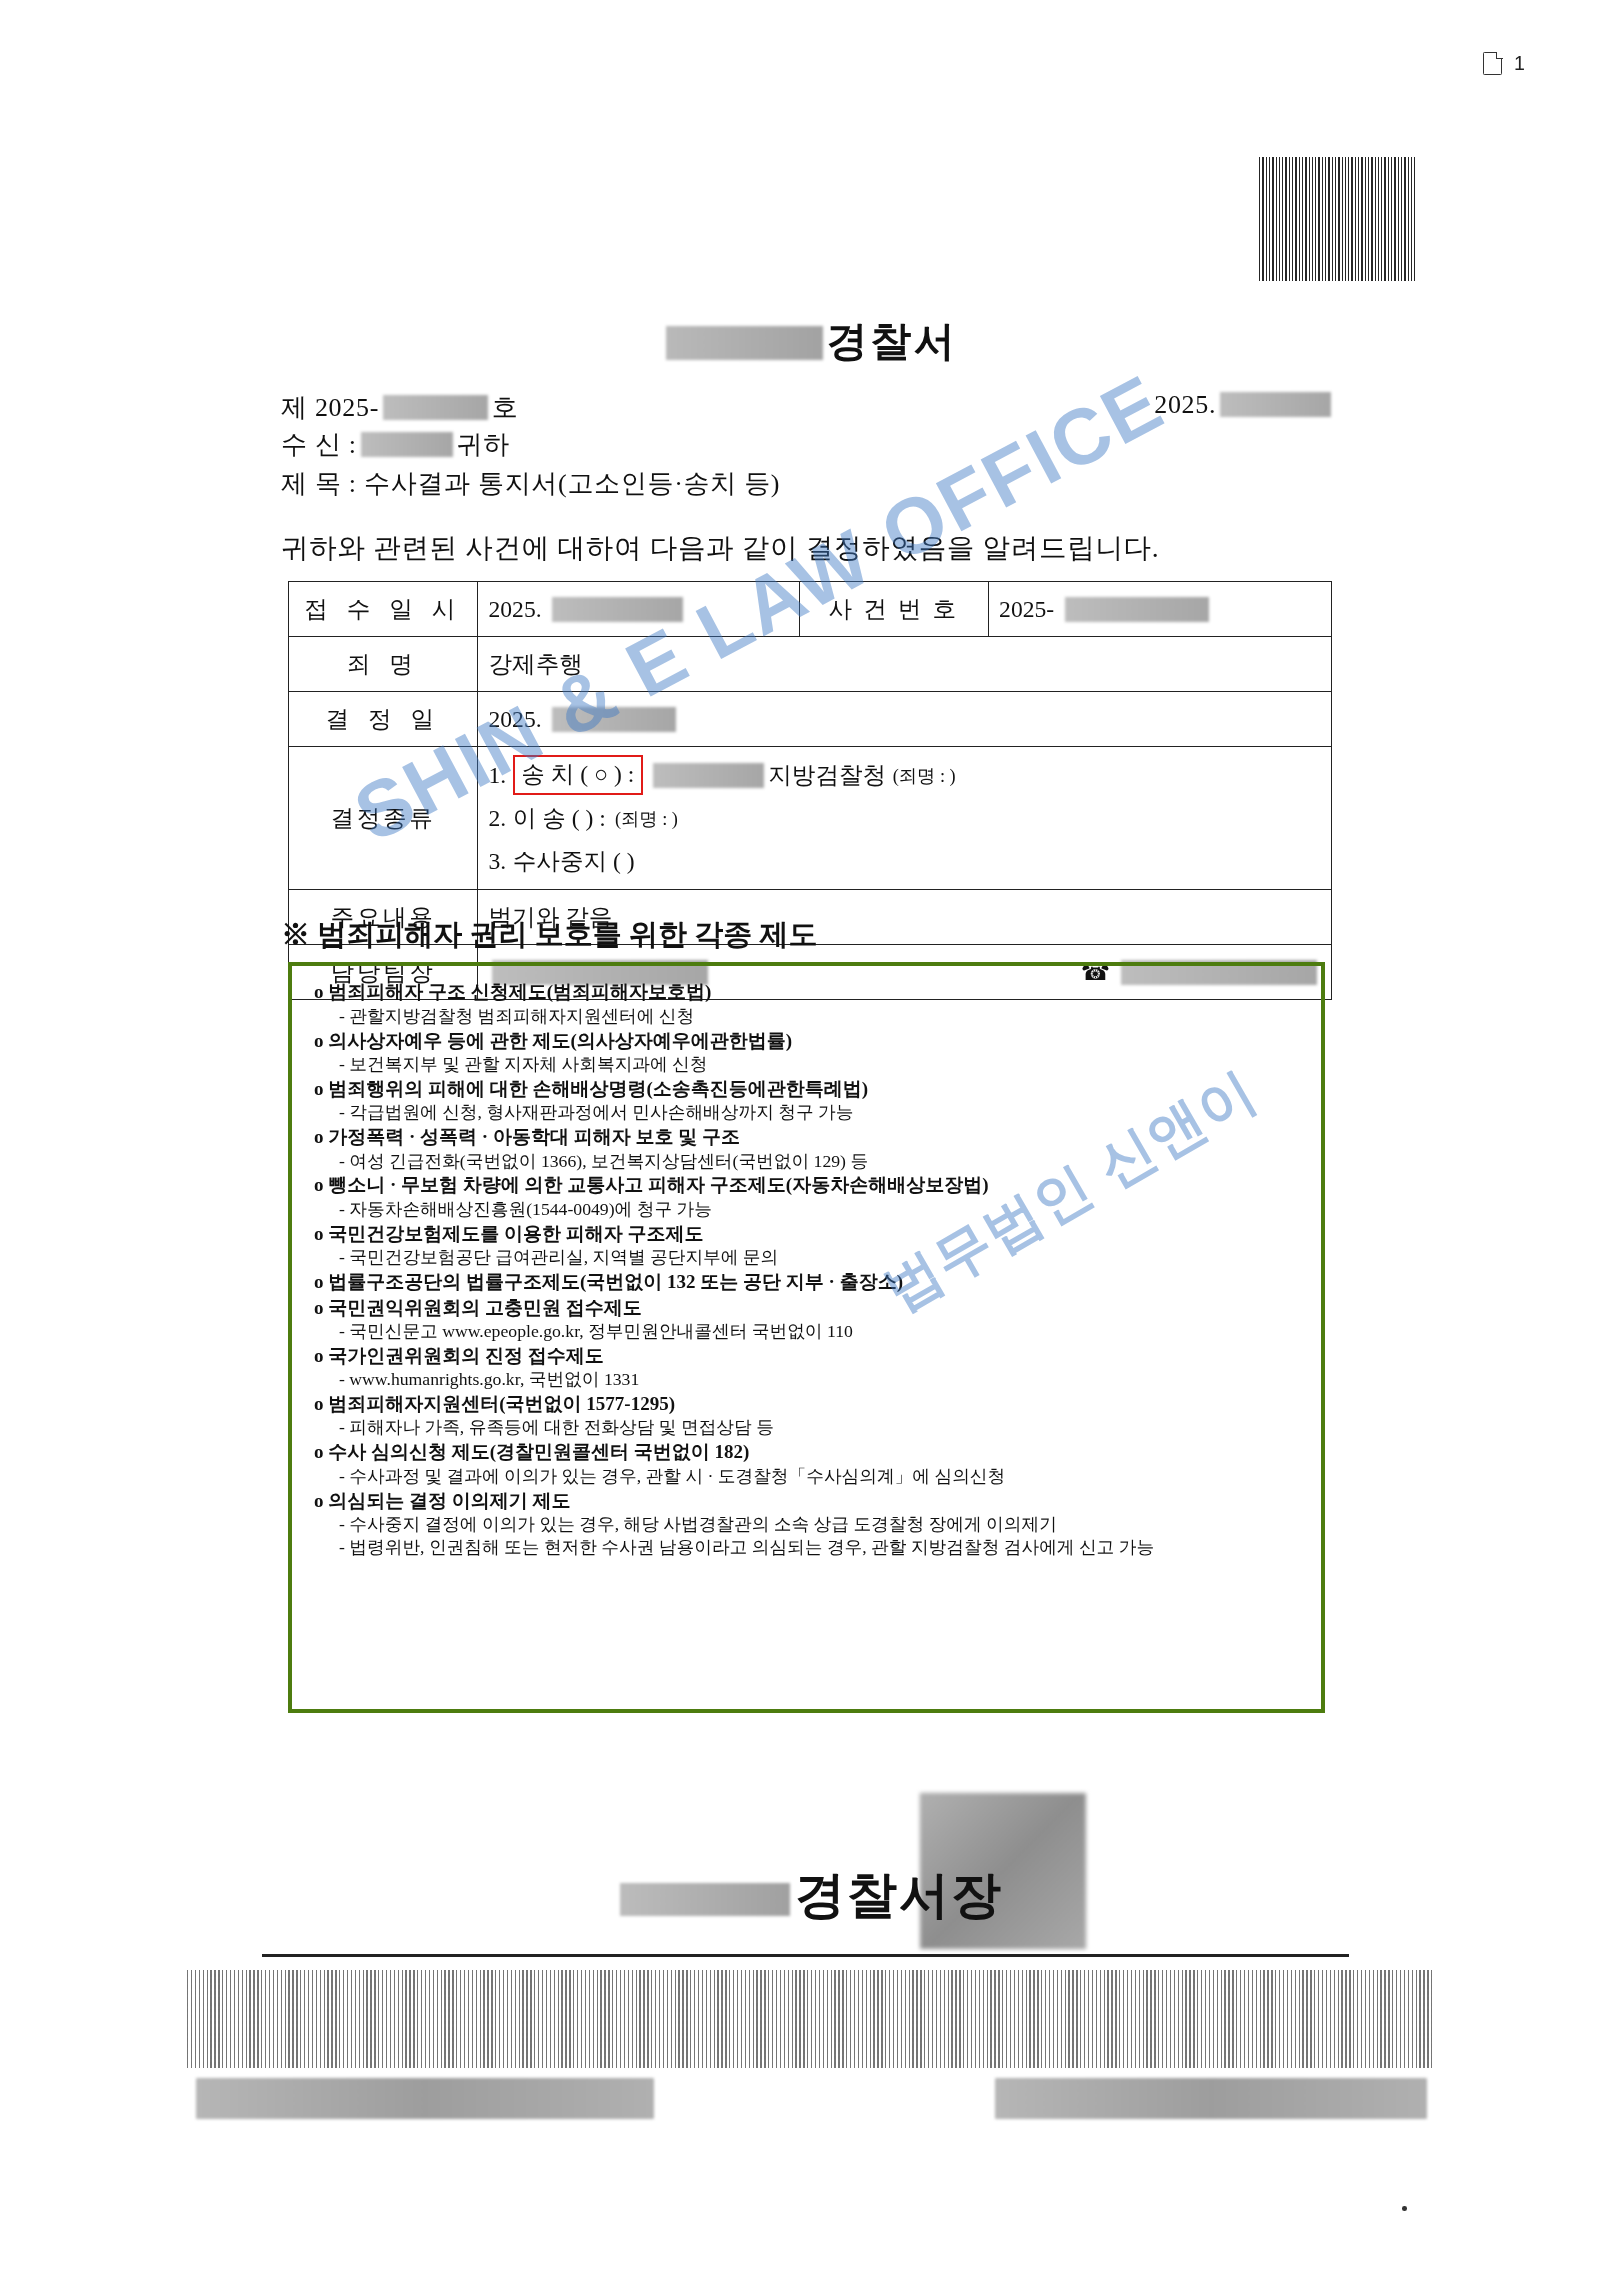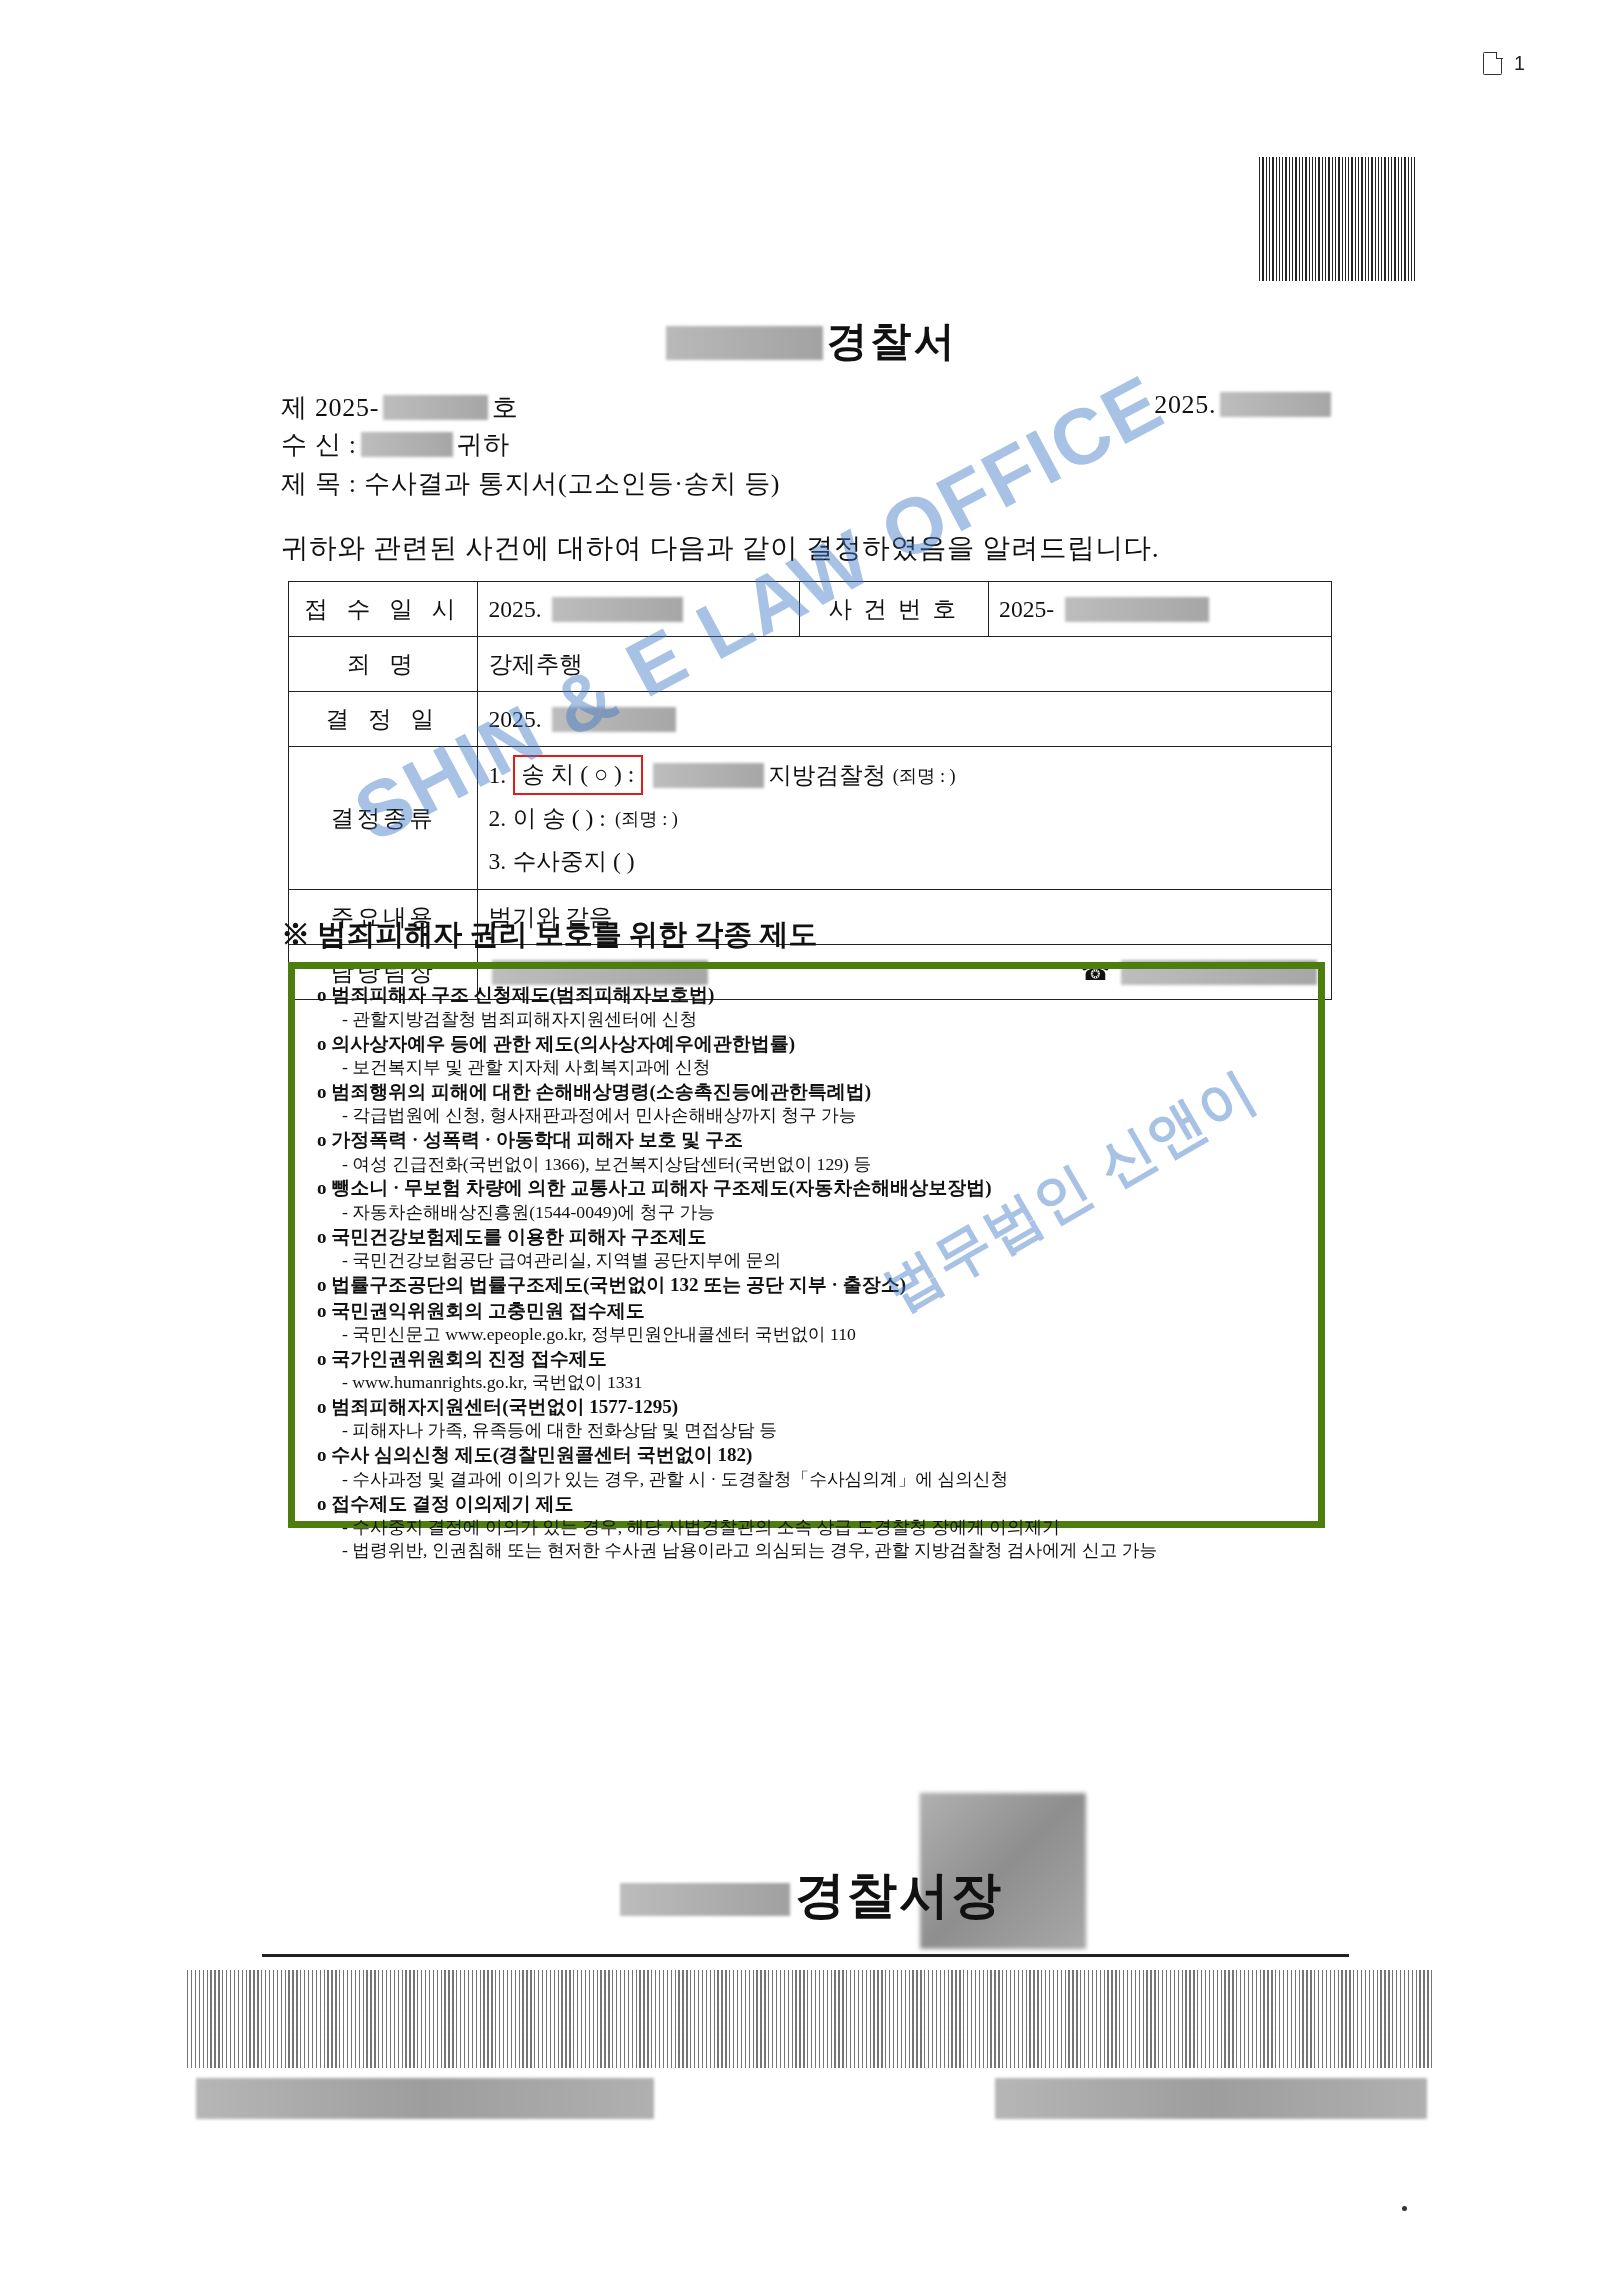--- a/index.html
+++ b/index.html
@@ -160,22 +160,22 @@
     top: 915px;
     left: 281px;
     font-size: 29px;
     font-weight: 700;
   }
   .rights-box {
     position: absolute;
     top: 962px;
     left: 288px;
     width: 1037px;
-    height: 566px;
-    border: 7px solid #4d7c0f;
+    height: 751px;
+    border: 4px solid #4d7c0f;
     box-sizing: border-box;
     padding: 14.4px 22px;
     font-size: 19px;
     line-height: 1.28;
   }
   .rights-box .item { margin-bottom: 1.3px; }
   .rights-box .head::before {
     content: "o ";
     font-weight: 700;
   }
@@ -429,21 +429,21 @@
   </div>
   <div class="item">
     <div class="head">범죄피해자지원센터(국번없이 1577-1295)</div>
     <div class="sub">피해자나 가족, 유족등에 대한 전화상담 및 면접상담 등</div>
   </div>
   <div class="item">
     <div class="head">수사 심의신청 제도(경찰민원콜센터 국번없이 182)</div>
     <div class="sub">수사과정 및 결과에 이의가 있는 경우, 관할 시 · 도경찰청「수사심의계」에 심의신청</div>
   </div>
   <div class="item">
-    <div class="head">접수제도 결정 이의제기 제도</div>
+    <div class="head">의심되는 결정 이의제기 제도</div>
     <div class="sub">수사중지 결정에 이의가 있는 경우, 해당 사법경찰관의 소속 상급 도경찰청 장에게 이의제기</div>
     <div class="sub">법령위반, 인권침해 또는 현저한 수사권 남용이라고 의심되는 경우, 관할 지방검찰청 검사에게 신고 가능</div>
   </div>
 
 </div>
 
 <div class="watermark wm1">SHIN &amp; E LAW OFFICE</div>
 <div class="watermark wm2">법무법인 신앤이</div>
 
 <div class="sig-stamp"></div>

